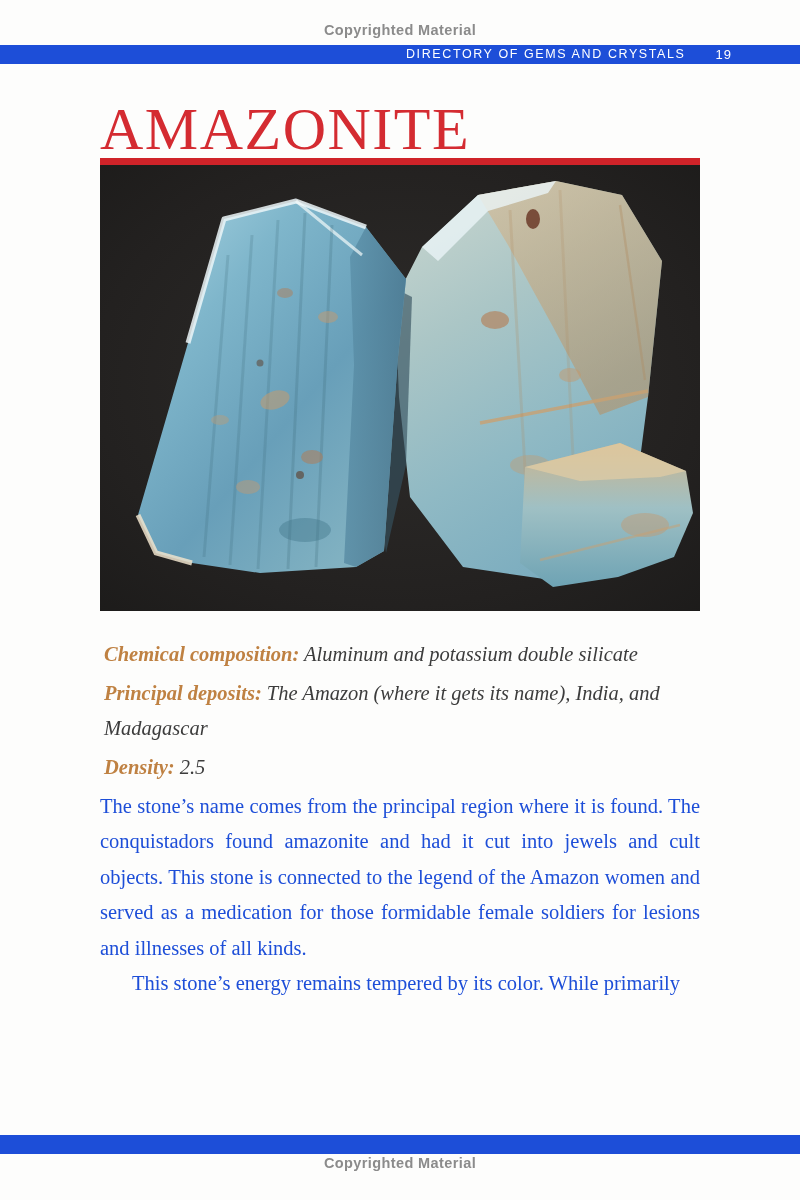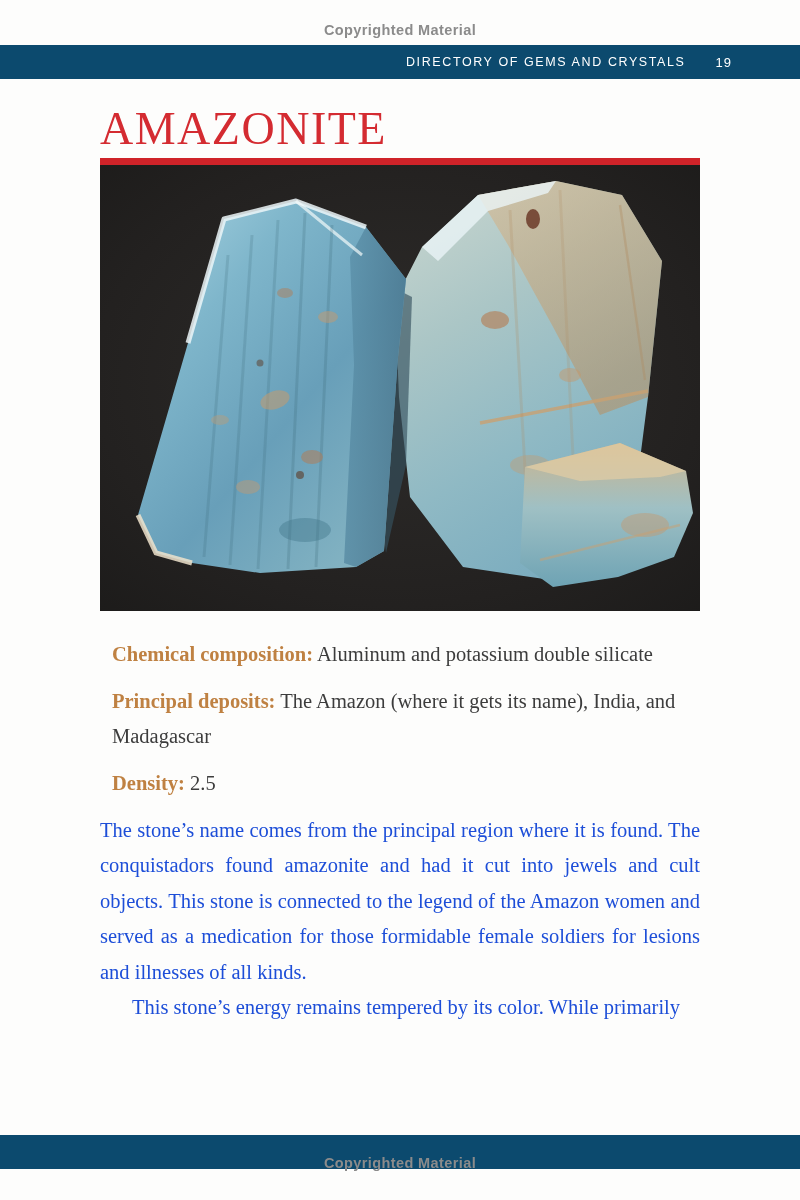--- a/index.html
+++ b/index.html
@@ -20,22 +20,22 @@
     font-weight: bold;
     font-size: 14.5px;
     color: #8b8b8b;
     letter-spacing: 0.4px;
   }
   .copyright.top { top: 22px; }
   .copyright.bottom { top: 1155px; }
 
   
   .band {
-    position: absolute; left: 0; width: 100%; height: 34px;
-    background: #0c4a6e;
+    position: absolute; left: 0; width: 100%; height: 19px;
+    background: #1d4ed8;
   }
   .band.header { top: 45px; display: flex; align-items: center; justify-content: flex-end; }
   .band.footer { top: 1135px; }
 
   .band .running-head {
     color: #ffffff;
     font-family: "Liberation Sans", sans-serif;
     font-size: 12.5px;
     letter-spacing: 1.6px;
     line-height: 17px;
@@ -53,21 +53,21 @@
 
   
   .content {
     position: absolute;
     left: 100px; top: 100px;
     width: 600px;
   }
 
   h1.title {
     margin: 0;
-    font-size: 46px;
+    font-size: 60px;
     line-height: 58px;
     font-weight: 500;
     letter-spacing: 1.5px;
     color: #d42b31;
     font-family: "Liberation Serif", serif;
   }
   .title-rule {
     height: 7px;
     background: #cf2329;
     margin: 0;
@@ -77,21 +77,21 @@
     display: block;
     background: #1f1e1d;
   }
 
   .properties {
     margin-top: 26px;
     font-size: 20.5px;
     line-height: 35px;
     color: #3c3c3c;
   }
-  .properties p { margin: 12px; }
+  .properties p { margin: 4px; font-style: italic; }
   .prop-label {
     font-weight: bold;
     color: #bf8142;
   }
 
   h2.section-heading {
     margin: 8px 0 8px 0;
     font-size: 26px;
     line-height: 36px;
     font-style: italic;

